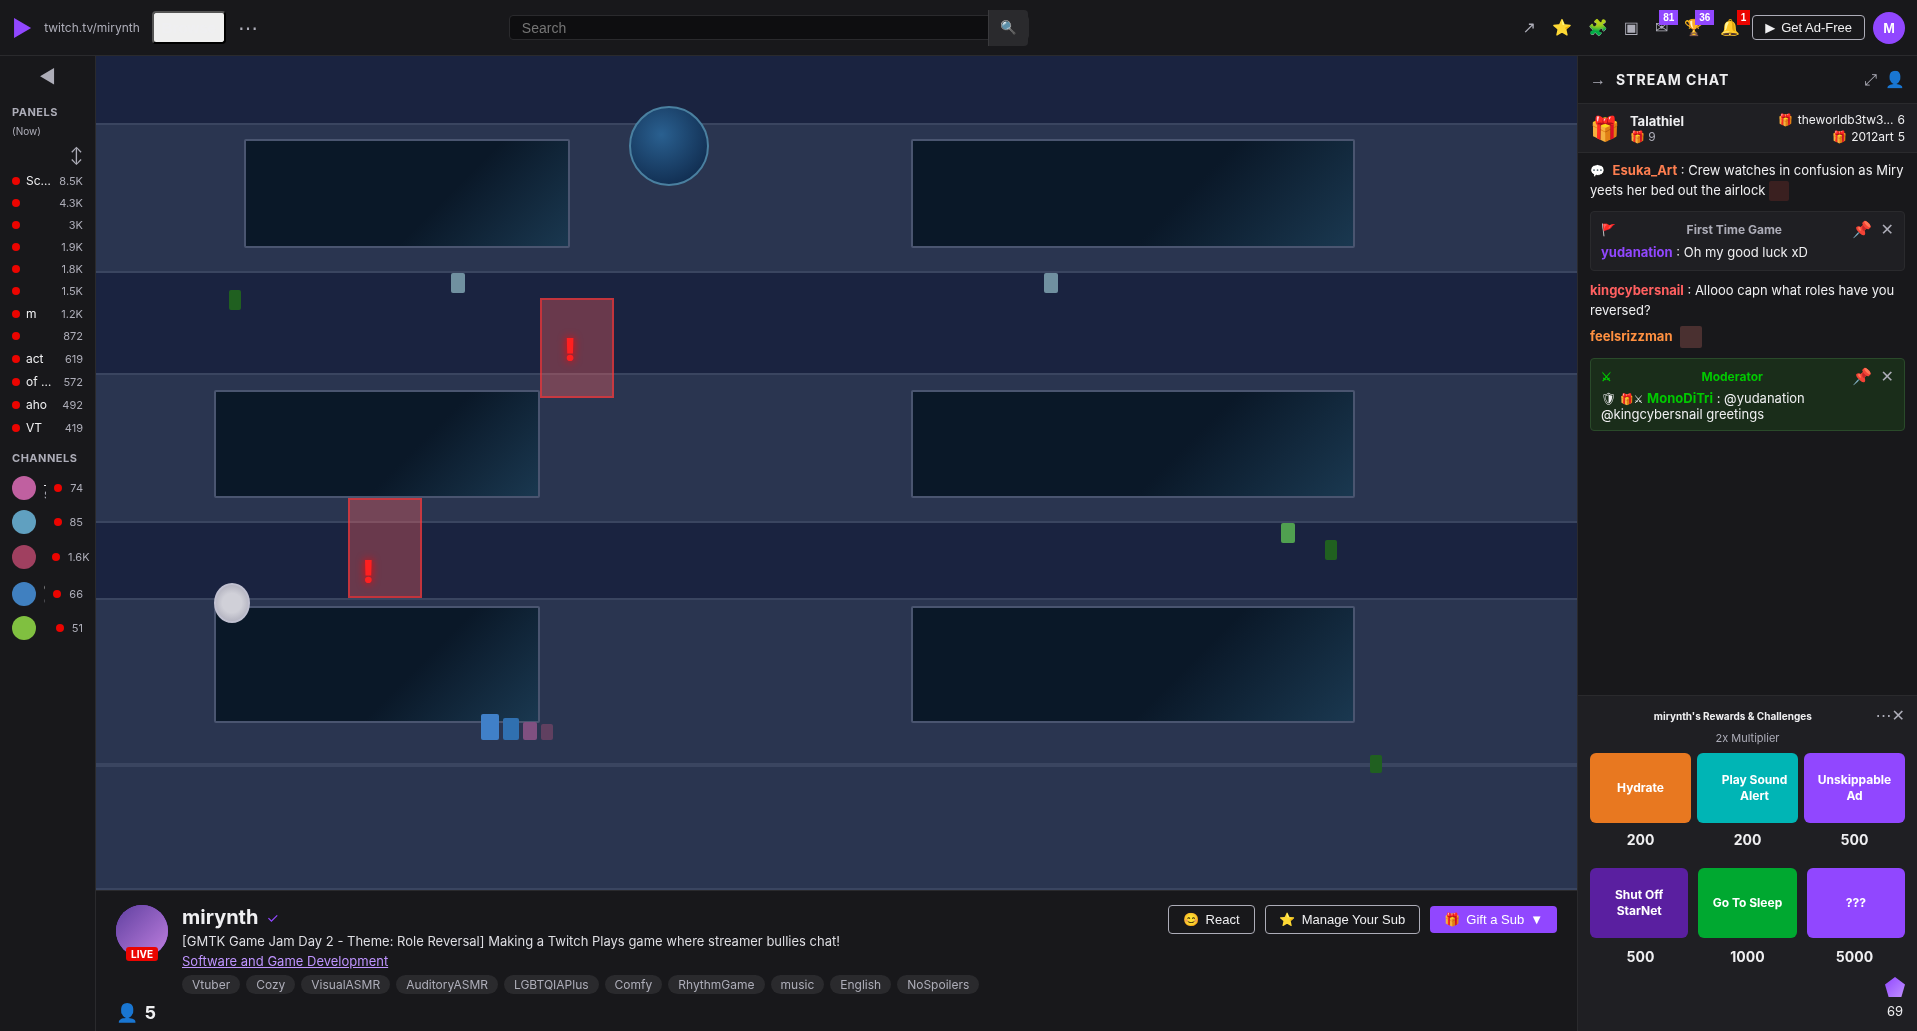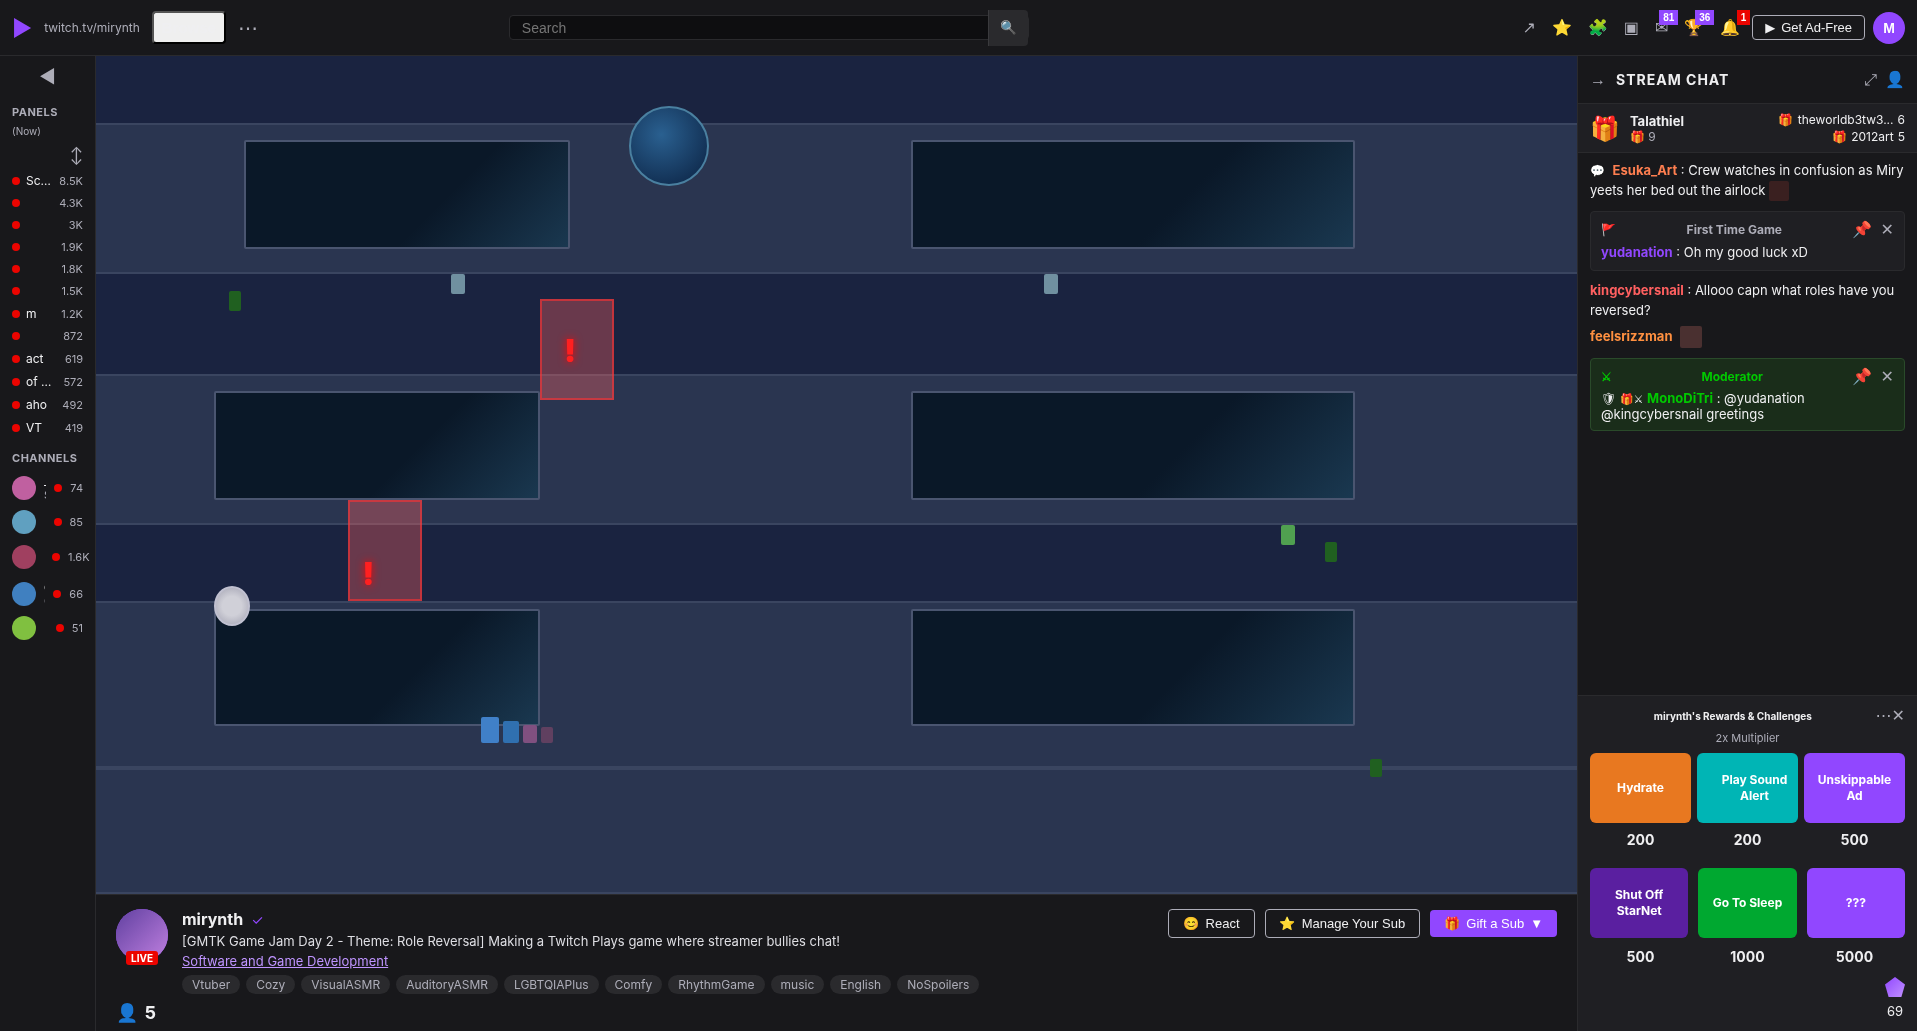--- a/index.html
+++ b/index.html
@@ -379,21 +379,21 @@
       border-radius: 3px;
     }
     .stream-details { flex: 1; }
     .stream-name-row {
       display: flex;
       align-items: center;
       gap: 8px;
       margin-bottom: 4px;
     }
     .stream-username {
-      font-size: 16px;
+      font-size: 20px;
       font-weight: 700;
       color: #efeff1;
     }
     .verified-icon {
       color: #9147ff;
       font-size: 14px;
     }
     .stream-title {
       font-size: 13px;
       color: #dedee3;

